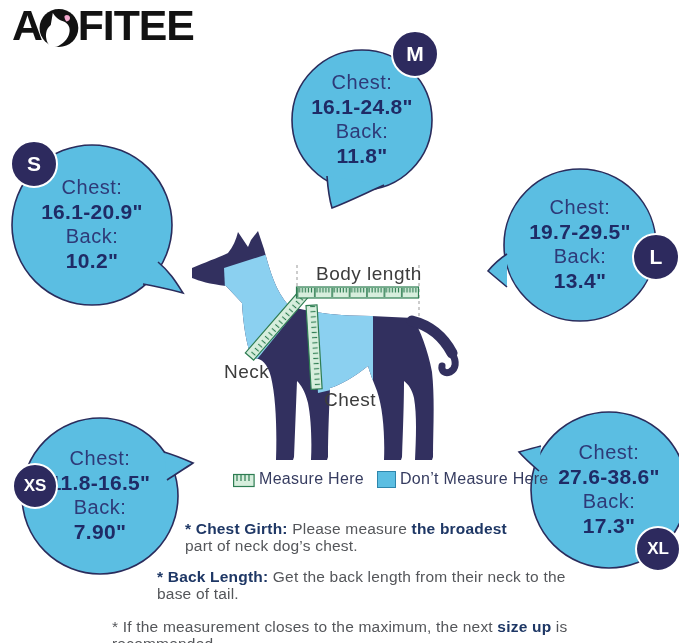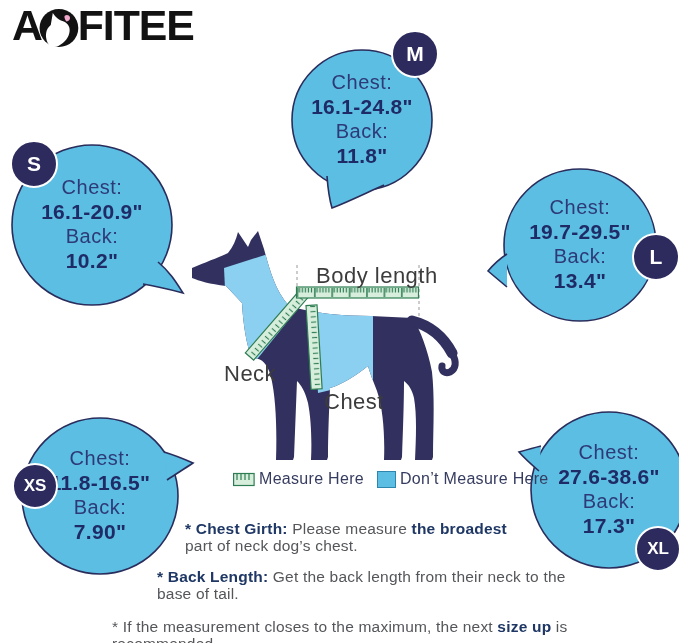--- a/index.html
+++ b/index.html
@@ -18,24 +18,24 @@
   .bubble-text{position:absolute;z-index:2;display:flex;flex-direction:column;align-items:center;justify-content:center;text-align:center;}
   .bubble-text .bl{font-size:20px;color:#2E3A78;line-height:23px;letter-spacing:0.5px;}
   .bubble-text .bv{font-size:21px;color:#1F2B66;font-weight:bold;line-height:26px;letter-spacing:0.3px;}
 
   .badge{position:absolute;z-index:4;border-radius:50%;background:#2D2A5E;border:2px solid #ffffff;
          color:#ffffff;font-weight:bold;display:flex;align-items:center;justify-content:center;}
   .badge.big{width:44px;height:44px;font-size:21px;}
   .badge.sm{width:42px;height:42px;font-size:17px;}
 
   
-  .dlabel{position:absolute;z-index:2;color:#3C3C3C;font-size:22px;letter-spacing:0.5px;}
-
-  
-  .legend-item{position:absolute;z-index:2;display:flex;align-items:center;color:#363C60;font-size:16px;letter-spacing:0.3px;padding-left:36px;}
+  .dlabel{position:absolute;z-index:2;color:#3C3C3C;font-size:19px;letter-spacing:0.5px;}
+
+  
+  .legend-item{position:absolute;z-index:2;display:flex;align-items:flex-end;color:#363C60;font-size:16px;letter-spacing:0.3px;padding-left:36px;}
   .legend-swatch{width:17px;height:15px;background:#5BBEE2;border:1px solid #2E86AC;margin-right:4px;}
 
   
   .note{position:absolute;z-index:2;font-size:15.5px;line-height:17px;color:#54565A;letter-spacing:0.2px;}
   .note b{color:#1E3765;}
 </style>
 </head>
 <body>
 
 <div id="app">

